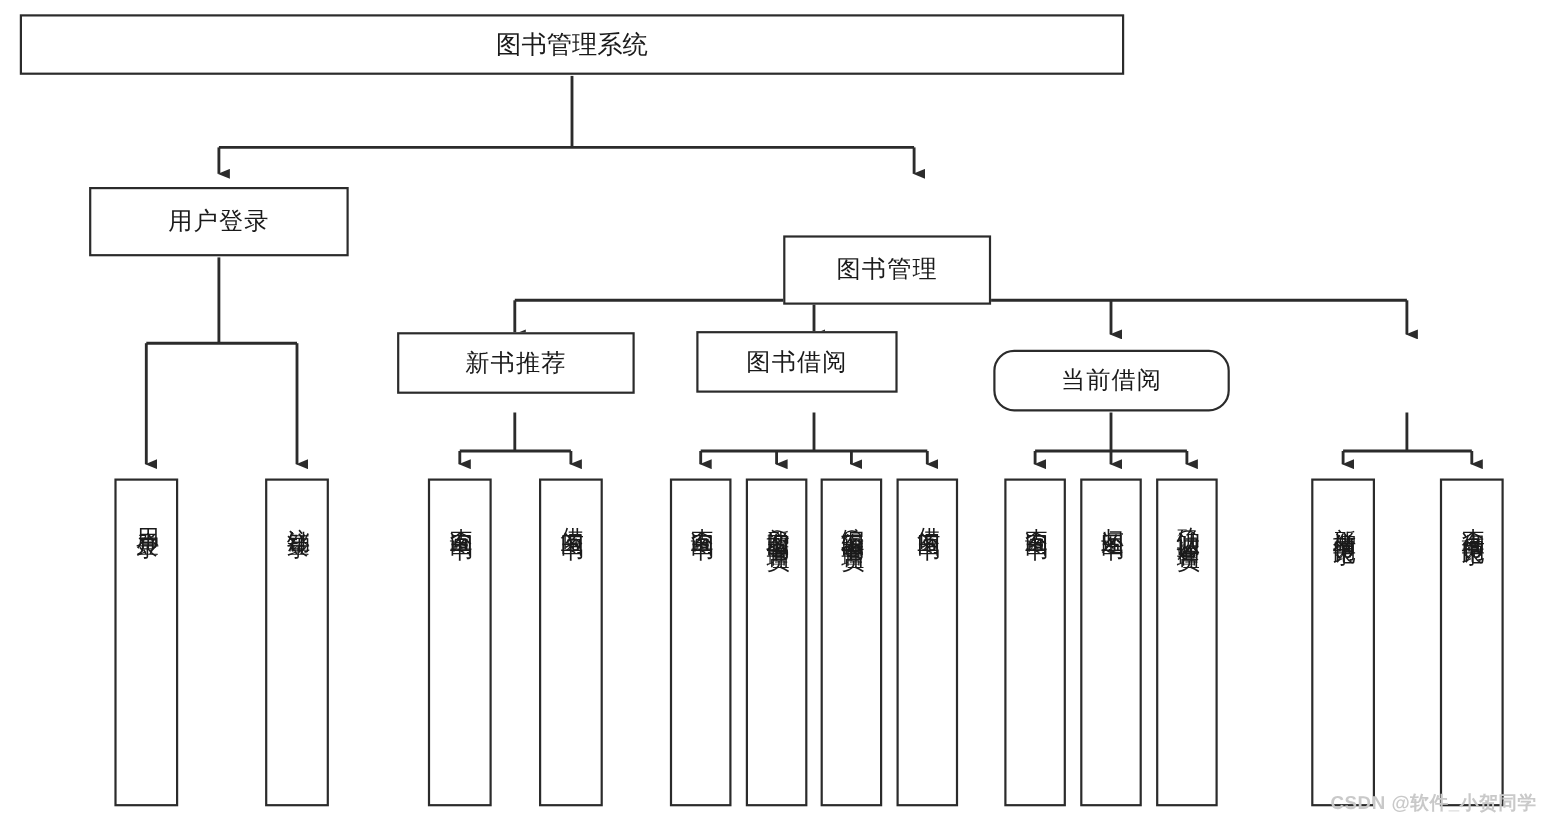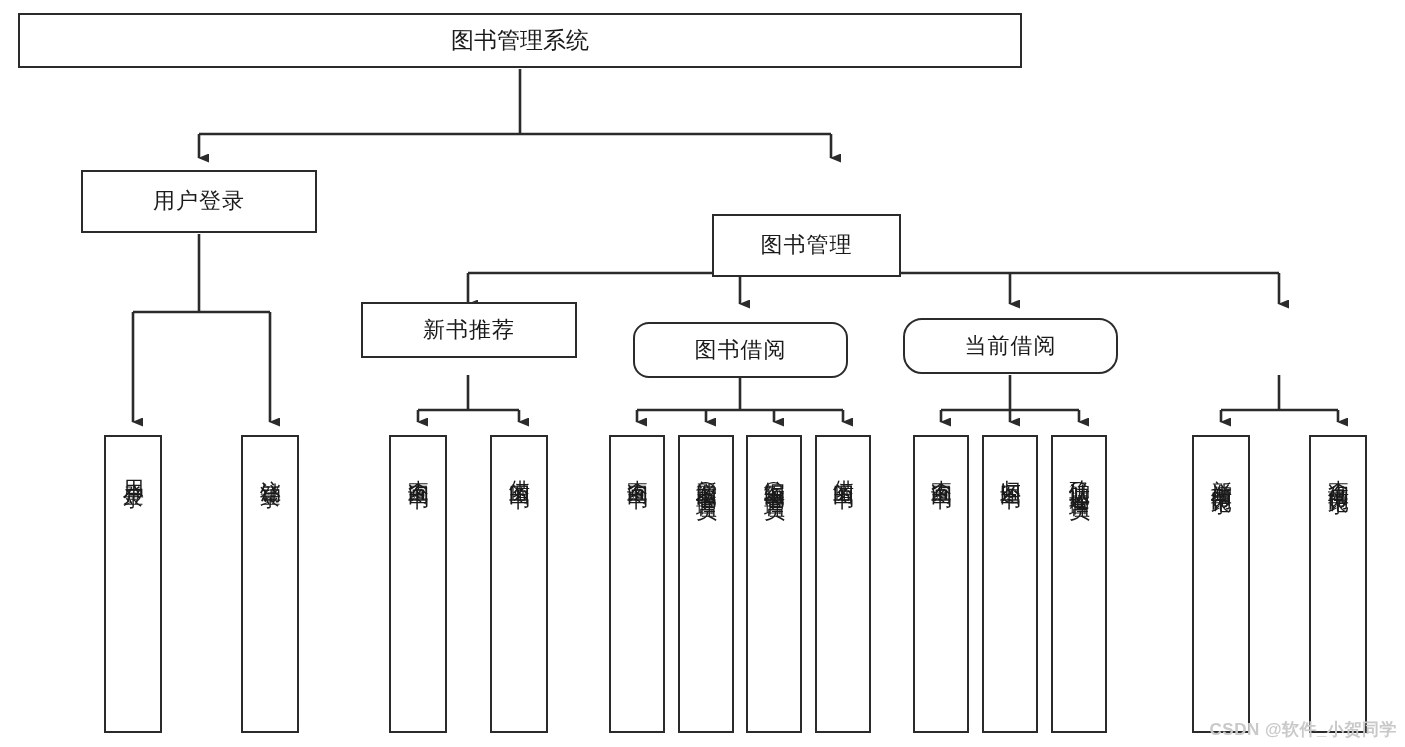--- a/index.html
+++ b/index.html
@@ -135,21 +135,21 @@
   </div>
 
   <div class="node h" style="left:712px; top:170px; width:189px; height:63px;margin-top:44px;">
     <span>图书管理</span>
   </div>
 
   <div class="node h" style="left:361px; top:302px; width:216px; height:56px;text-align:center;">
     <span>新书推荐</span>
   </div>
 
-  <div class="node h" style="left:633px; top:322px; width:215px; height:56px;border-radius:16px;">
+  <div class="node h" style="left:633px; top:301px; width:183px; height:56px;">
     <span>图书借阅</span>
   </div>
 
   <div class="node h" style="left:903px; top:318px; width:215px; height:56px;border-radius:19px;">
     <span>当前借阅</span>
   </div>
 
 
   <div class="node v" style="left:104px; top:435px; width:58px; height:298px;">
     <span class="vtext">用户登录</span>

